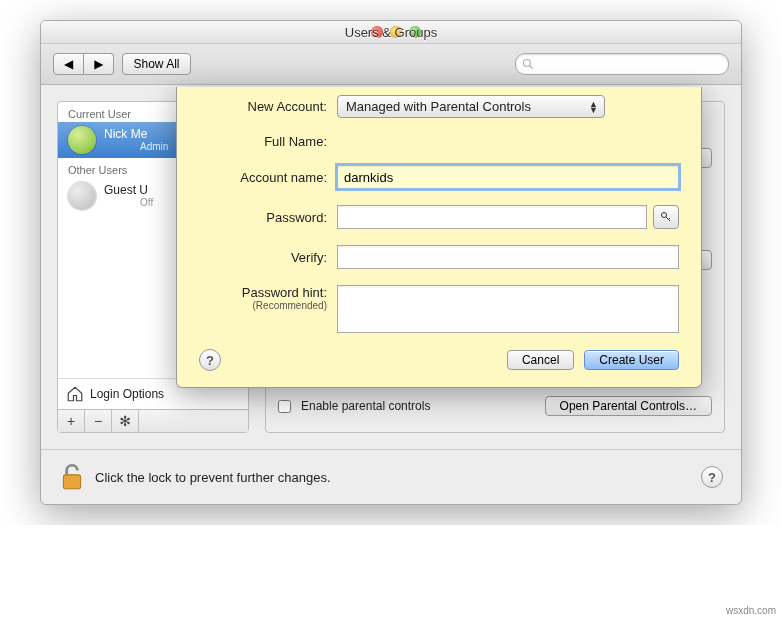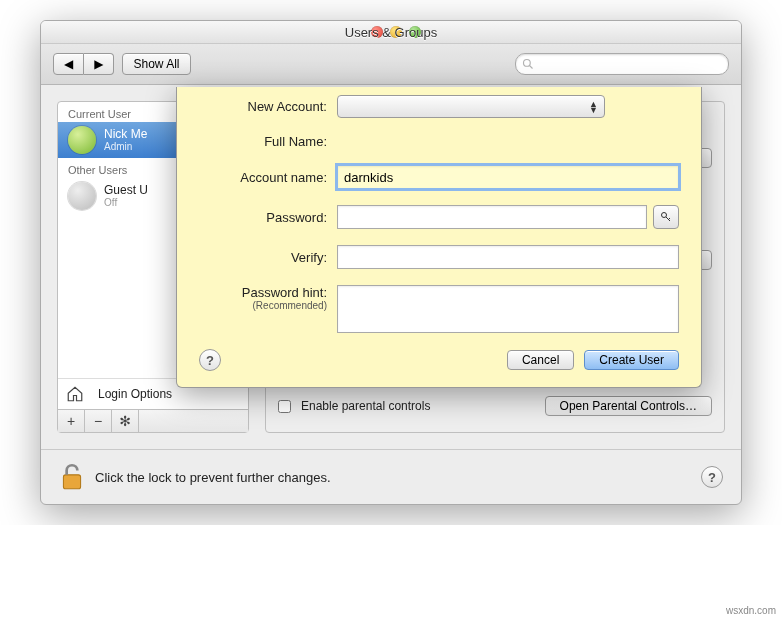--- a/index.html
+++ b/index.html
@@ -63,23 +63,23 @@
     width:190px; border:1px solid #bfbfbf; border-radius:4px;
     background:#fff; display:flex; flex-direction:column;
     height:330px;
   }
   .side-head{ font-size:11px; color:#6d6d6d; padding:6px 10px 2px; }
   .user-row{ display:flex; align-items:center; padding:4px 10px; gap:8px;}
   .user-row.sel{ background:linear-gradient(#6fa6df,#3d7fcf); color:#fff;}
   .avatar{width:28px; height:28px; border-radius:50%; background:radial-gradient(circle at 35% 30%,#d8f09a,#7ab832); box-shadow:0 0 0 1px rgba(0,0,0,0.15);}
   .avatar.g{background:radial-gradient(circle at 35% 30%,#eee,#bbb);}
   .user-row .name{font-size:12px; line-height:1.1;}
-  .user-row .sub{font-size:10px; opacity:0.85;}
+  .user-row .sub{font-size:10px; opacity:0.85;margin-left:36px;}
   .sidebar-spacer{flex:1;}
-  .login-opt{ display:flex; align-items:center; gap:14px; padding:6px 8px; border-top:1px solid #ddd; font-size:12px;}
+  .login-opt{ display:flex; align-items:center; gap:6px; padding:6px 8px; border-top:1px solid #ddd; font-size:12px;}
   .sidebar-footer{
     display:flex; border-top:1px solid #bfbfbf;
     background:linear-gradient(#f5f5f5,#e6e6e6); height:22px;
   }
   .ft-btn{width:26px; border-right:1px solid #bfbfbf; display:flex; align-items:center; justify-content:center; font-size:14px; color:#444;}
   .mainpane{
     flex:1; border:1px solid #bfbfbf; border-radius:4px; background:#eee;
     padding:10px; height:310px; position:relative; font-size:12px;
   }
   .gbtn{
@@ -217,20 +217,21 @@
       <path d="M7 12 V8 a5 5 0 0 1 10 0" fill="none" stroke="#888" stroke-width="2.5"></path>
     </svg>
     <span>Click the lock to prevent further changes.</span>
     <div class="help-circle" style="margin-left:auto;">?</div>
   </div>
 
   <div class="sheet">
     <div class="form-row">
       <div class="flabel">New Account:</div>
       <div class="popup">
+        <span>Managed with Parental Controls</span>
         <span class="arrows">▲<br>▼</span>
       </div>
     </div>
     <div class="form-row">
       <div class="flabel">Full Name:</div>
     </div>
     <div class="form-row">
       <div class="flabel">Account name:</div>
       <input class="finput focus" value="darnkids" style="">
     </div>

